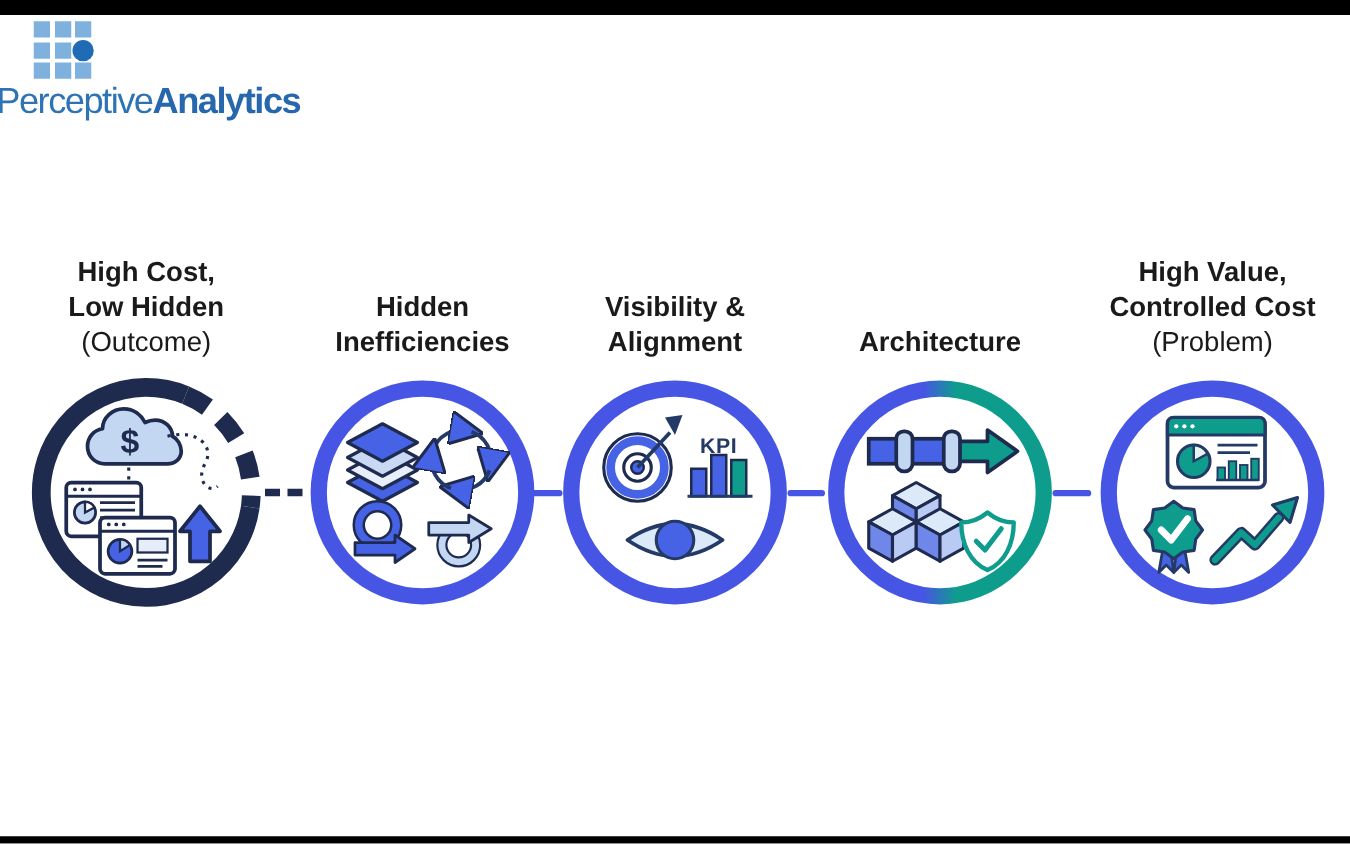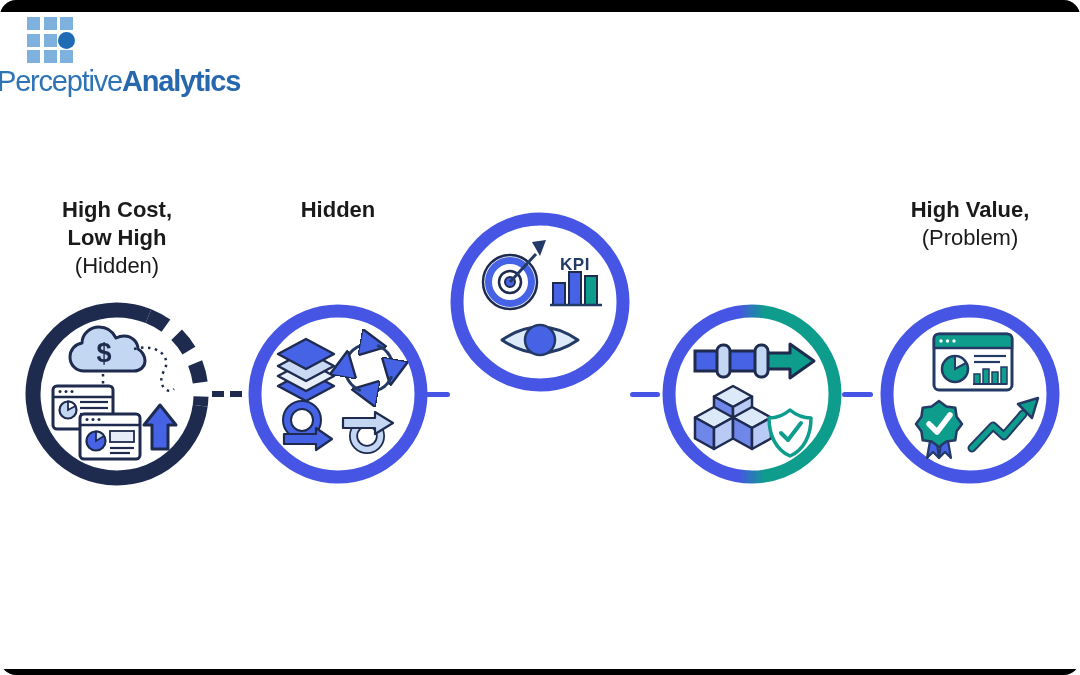--- a/index.html
+++ b/index.html
@@ -1,35 +1,35 @@
 <!DOCTYPE html>
 <html><head>
 <meta charset="utf-8">
 <style>
   * { box-sizing: border-box; }
   html,body { margin:0; padding:0; background:#fff; }
   .frame { position:relative; width:1080px; height:675px; background:#ffffff; overflow:hidden;
-           font-family:"Liberation Sans", sans-serif;border-radius:16px; }
+           font-family:"Liberation Sans", sans-serif; }
   .bar { position:absolute; left:0; width:1080px; background:#000; }
   .bar.top { top:0; height:12px; }
   .bar.bottom { bottom:0; height:6px; }
 
   
   .logo { position:absolute; left:0; top:12px; width:300px; height:100px; }
   .logo-grid { position:absolute; left:27px; top:5px; display:grid;
                grid-template-columns:repeat(3,13px); grid-auto-rows:13px; gap:3.5px; }
   .sq { background:#7FB1DF; }
   .dot { width:17px; height:17px; margin:-2px; border-radius:50%; background:#1F6CB5; }
   .logo-text { position:absolute; left:-3px; top:53px; font-size:29px; letter-spacing:-1.2px;
                color:#2E74B5; white-space:nowrap; }
   .lt-bold { font-weight:bold; color:#2767AE; }
 
   
   .step { position:absolute; top:196px; width:220px; }
-  .label { height:92px; display:flex; flex-direction:column; align-items:center; }
+  .label { height:92px; display:flex; flex-direction:column; justify-content:flex-end; align-items:center; }
   .lbl { font-size:22px; line-height:28px; font-weight:bold; color:#1A1A1A; text-align:center; white-space:nowrap; }
   .lbl.sub { font-weight:400; }
   .lbl:empty { display:none; }
   .circle-wrap { display:flex; justify-content:center; margin-top:16px; }
   .step.first .circle-wrap { margin-top:13px; }
 
   
   .conn { position:absolute; }
   .conn.solid { top:391.5px; height:5px; background:#4655E4; border-radius:2.5px; }
   .conn.dashed { top:391px; height:0; border-top:6px dashed #1E2B4F; }
@@ -52,22 +52,22 @@
       <div class="sq"></div>
       <div class="sq"></div>
       <div class="sq"></div>
     </div>
     <div class="logo-text"><span class="lt-reg">Perceptive</span><span class="lt-bold">Analytics</span></div>
   </div>
 
   <div class="step first" style="left:7px">
     <div class="label">
       <div class="lbl">High Cost,</div>
-      <div class="lbl">Low High</div>
-      <div class="lbl sub">(Hidden)</div>
+      <div class="lbl">Low Hidden</div>
+      <div class="lbl sub">(Outcome)</div>
     </div>
     <div class="circle-wrap">
       <svg width="186" height="186" viewBox="0 0 186 186">
         <g>
           <path d="M176.2,104.7 A84,84 0 1 1 124.5,15.1" fill="none" stroke="#1E2B4F" stroke-width="15"></path>
           <path d="M124.5,15.1 A84,84 0 0 1 176.2,104.7" fill="none" stroke="#1E2B4F" stroke-width="15" stroke-dasharray="20 14"></path>
         </g>
         <g>
           <path d="M60,70 C52,70 46,64 46,56 C46,49 51,43 58,42 C58,33 66,26 75,26 C83,26 89,31 92,37 C94,36 97,35 100,35 C108,35 114,41 114,48 C118,50 121,55 121,60 C121,66 116,70 110,70 Z" fill="#C3D6F2" stroke="#1E2B4F" stroke-width="3" stroke-linejoin="round"></path>
           <text x="80" y="61" font-size="27" font-weight="bold" fill="#1E2B4F" text-anchor="middle">$</text>
@@ -99,20 +99,21 @@
           <line x1="86" y1="152" x2="106" y2="152" stroke="#1E2B4F" stroke-width="2.2"></line>
         </g>
         <polygon points="136,104 152,124 144,124 144,148 128,148 128,124 120,124" fill="#4663E6" stroke="#1E2B4F" stroke-width="3" stroke-linejoin="round"></polygon>
       </svg>
     </div>
   </div>
 
   <div class="step" style="left:228px">
     <div class="label">
       <div class="lbl">Hidden</div>
+      <div class="lbl">Inefficiencies</div>
 
     </div>
     <div class="circle-wrap">
       <svg width="180" height="180" viewBox="0 0 180 180">
         <defs>
           <marker id="mArrBlue" markerWidth="9" markerHeight="9" refX="4.5" refY="4.5" orient="auto">
             <path d="M0,0 L9,4.5 L0,9 Z" fill="#4663E6" stroke="#1E2B4F" stroke-width="0.8"></path>
           </marker>
         </defs>
         <circle cx="90" cy="90" r="83" fill="none" stroke="#4655E4" stroke-width="13"></circle>
@@ -136,20 +137,25 @@
         <g>
           <circle cx="119" cy="132" r="13.5" fill="none" stroke="#1E2B4F" stroke-width="9"></circle>
           <circle cx="119" cy="132" r="13.5" fill="none" stroke="#C3D6F2" stroke-width="5.5"></circle>
           <polygon points="95,114 127,114 127,108 145,119 127,130 127,124 95,124" fill="#C3D6F2" stroke="#1E2B4F" stroke-width="2.2" stroke-linejoin="round"></polygon>
         </g>
       </svg>
     </div>
   </div>
 
   <div class="step" style="left:430px">
+    <div class="label">
+      <div class="lbl">Visibility &amp;</div>
+      <div class="lbl">Alignment</div>
+
+    </div>
     <div class="circle-wrap">
       <svg width="180" height="180" viewBox="0 0 180 180">
         <circle cx="90" cy="90" r="83" fill="none" stroke="#4655E4" stroke-width="13"></circle>
         <g>
           <circle cx="60" cy="70" r="27" fill="#fff" stroke="#1E2B4F" stroke-width="2.5"></circle>
           <circle cx="60" cy="70" r="21.5" fill="none" stroke="#4663E6" stroke-width="7"></circle>
           <circle cx="60" cy="70" r="11" fill="#fff" stroke="#1E2B4F" stroke-width="2.5"></circle>
           <circle cx="60" cy="70" r="5" fill="#4663E6" stroke="#1E2B4F" stroke-width="2"></circle>
           <line x1="60" y1="70" x2="86" y2="42" stroke="#243A66" stroke-width="3"></line>
           <polygon points="82,30 96,28 90,44" fill="#243A66"></polygon>
@@ -164,20 +170,21 @@
         <g>
           <path d="M52,128 Q90,102 128,128 Q90,154 52,128 Z" fill="#DCE9F8" stroke="#243A66" stroke-width="3" stroke-linejoin="round"></path>
           <circle cx="90" cy="128" r="15" fill="#4663E6" stroke="#243A66" stroke-width="2.5"></circle>
         </g>
       </svg>
     </div>
   </div>
 
   <div class="step" style="left:642px">
     <div class="label">
+      <div class="lbl">Architecture</div>
 
     </div>
     <div class="circle-wrap">
       <svg width="180" height="180" viewBox="0 0 180 180">
         <defs>
           <linearGradient id="ringGrad" x1="0" y1="0" x2="1" y2="0">
             <stop offset="0%" stop-color="#4655E4"></stop>
               <stop offset="42%" stop-color="#4655E4"></stop>
             <stop offset="58%" stop-color="#0E9D8C"></stop>
               <stop offset="100%" stop-color="#0E9D8C"></stop>
@@ -205,20 +212,21 @@
           <path d="M128,106 C134,111 142,114 149,114 C149,131 142,146 128,152 C114,146 107,131 107,114 C114,114 122,111 128,106 Z" fill="#fff" stroke="#0E9D8C" stroke-width="3.5" stroke-linejoin="round"></path>
           <polyline points="119,129 126,136 139,119" fill="none" stroke="#0E9D8C" stroke-width="4" stroke-linecap="round" stroke-linejoin="round"></polyline>
         </g>
       </svg>
     </div>
   </div>
 
   <div class="step" style="left:860px">
     <div class="label">
       <div class="lbl">High Value,</div>
+      <div class="lbl">Controlled Cost</div>
       <div class="lbl sub">(Problem)</div>
     </div>
     <div class="circle-wrap">
       <svg width="180" height="180" viewBox="0 0 180 180">
         <circle cx="90" cy="90" r="83" fill="none" stroke="#4655E4" stroke-width="13"></circle>
         <g>
           <rect x="54" y="30" width="78" height="56" rx="5" fill="#fff" stroke="#243A66" stroke-width="3"></rect>
           <path d="M54,44 L132,44 L132,35 Q132,30 127,30 L59,30 Q54,30 54,35 Z" fill="#0E9D8C" stroke="#243A66" stroke-width="2.5"></path>
           <circle cx="61" cy="37" r="1.7" fill="#fff"></circle>
             <circle cx="67.5" cy="37" r="1.7" fill="#fff"></circle>

